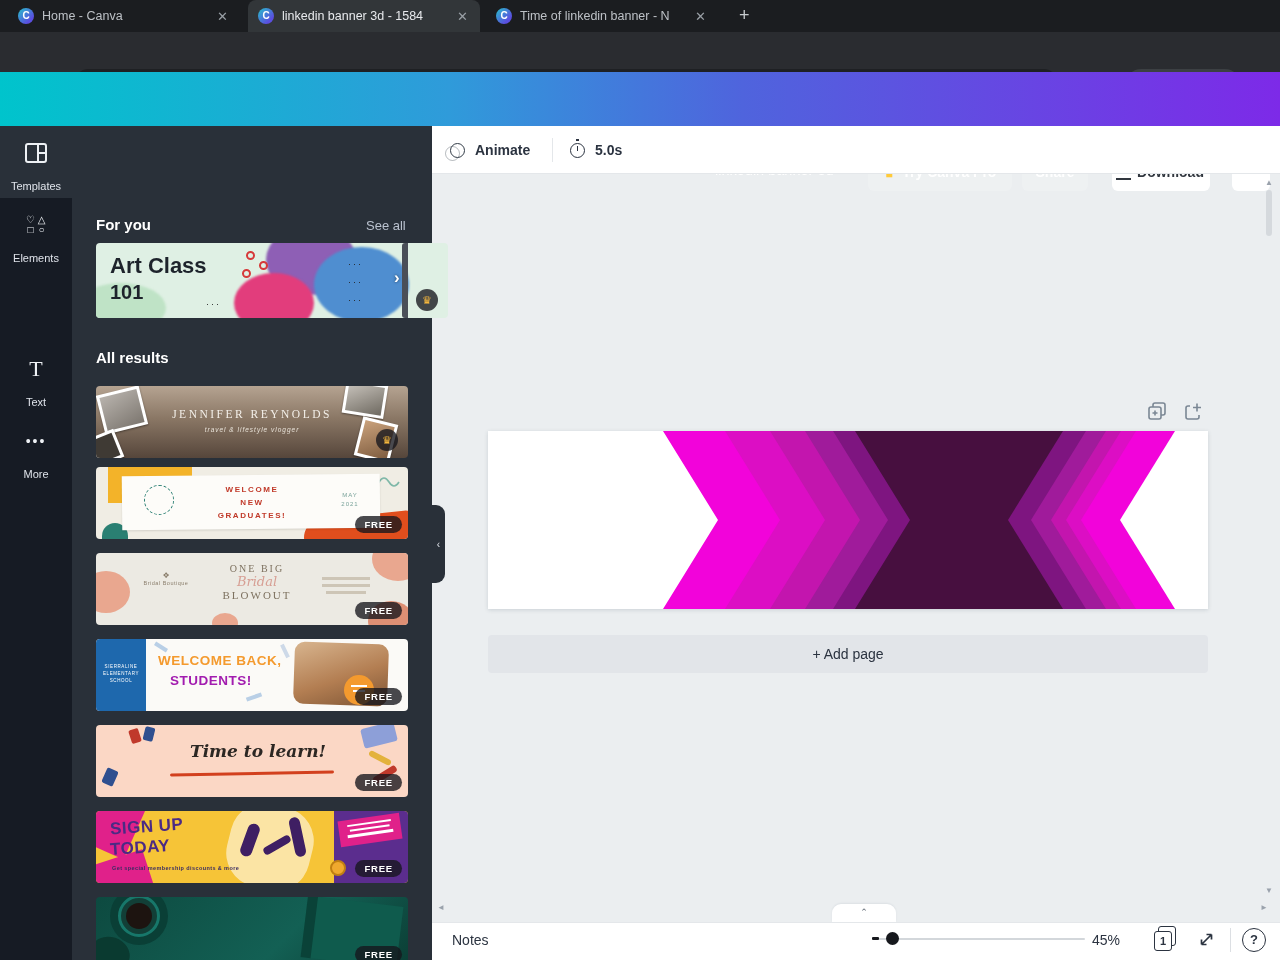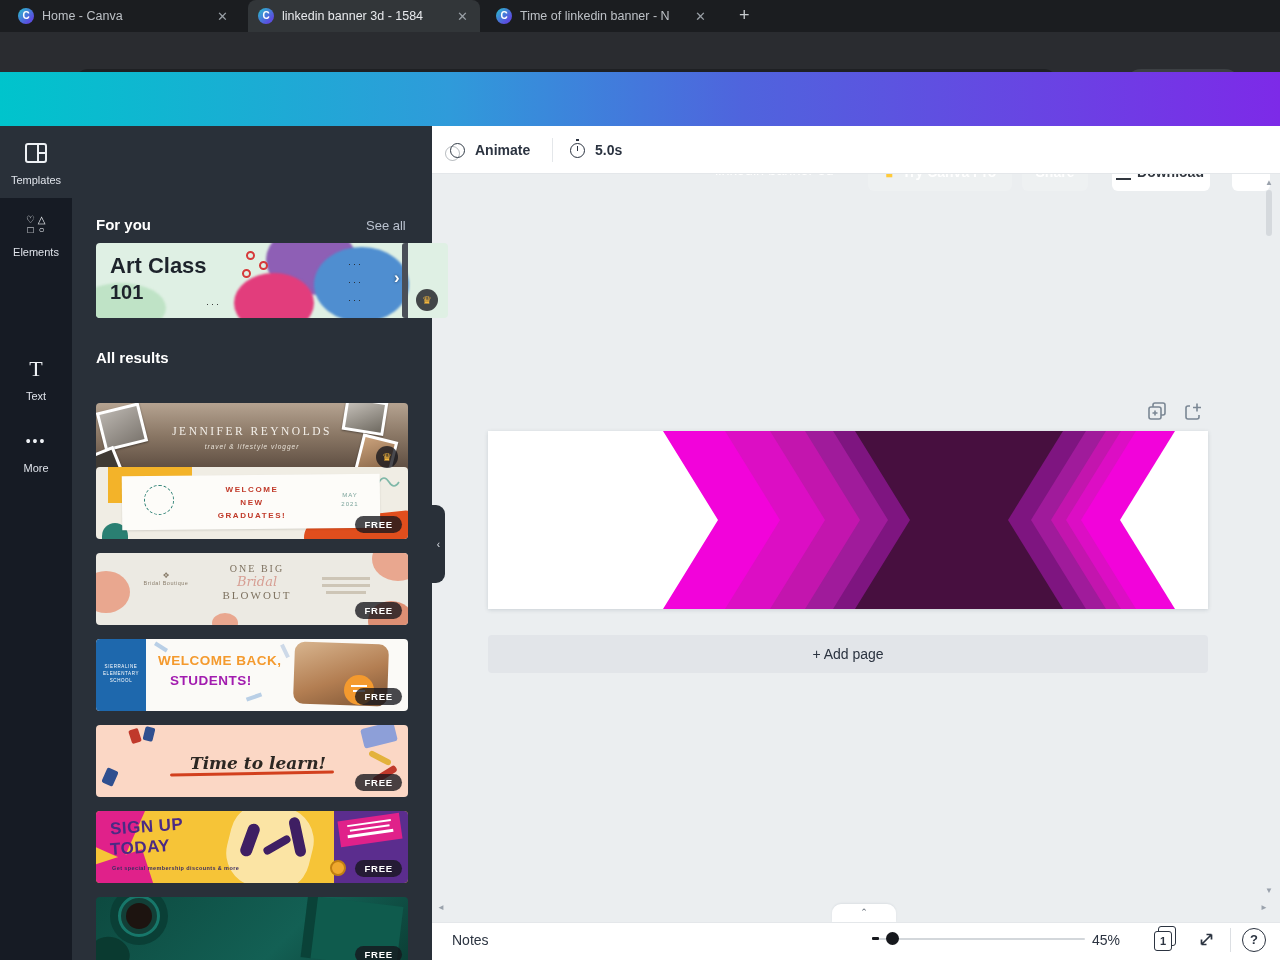--- a/index.html
+++ b/index.html
@@ -54,21 +54,21 @@
   .crown{color:#ffca3a;font-size:13px;}
   .dlicon{width:12px;height:12px;position:relative;}
   .dlicon:before{content:"↓";position:absolute;left:0;top:-5px;font-size:13px;font-weight:bold;color:#31373f;}
   .dlicon:after{content:"";position:absolute;left:-2px;bottom:-2px;width:15px;height:1.8px;background:#31373f;}
 
   
   .rail{left:0;top:126px;width:72px;height:834px;background:#161b24;}
   .railitem{left:0;width:72px;height:72px;text-align:center;color:#dfe3ea;}
   .railitem.active{background:#293039;}
   .railitem .ric{margin-top:14px;height:26px;display:flex;align-items:center;justify-content:center;color:#eef1f5;}
-  .railitem .rlabel{font-size:11px;margin-top:8px;}
+  .railitem .rlabel{font-size:11px;margin-top:14px;}
   .tplicon{width:22px;height:20px;border:2px solid #eef1f5;border-radius:3px;position:relative;}
   .tplicon:before{content:"";position:absolute;left:10px;top:0;width:2px;height:16px;background:#eef1f5;}
   .tplicon:after{content:"";position:absolute;left:12px;top:7px;width:8px;height:2px;background:#eef1f5;}
   .elicon{display:grid;grid-template-columns:11px 11px;font-size:10px;line-height:10px;color:#eef1f5;}
   .cloud{width:26px;height:14px;background:#161b24;border:2px solid #eef1f5;border-radius:10px;position:relative;}
   .cloud:before{content:"↑";position:absolute;left:7px;top:-2px;font-size:11px;font-weight:bold;color:#eef1f5;}
   .ticon{font-family:"Liberation Serif",serif;font-size:22px;color:#eef1f5;}
   .panel{left:72px;top:126px;width:360px;height:834px;background:#293039;overflow:hidden;}
   .search{left:96px;top:146px;width:312px;height:36px;background:#fff;border-radius:8px;
     display:flex;align-items:center;padding:0 12px;gap:10px;}
@@ -252,21 +252,21 @@
     <div class="ring" style="left:146px;top:26px;"></div>
     <div class="abs" style="left:14px;top:10px;font-size:22px;font-weight:bold;color:#1d232b;">Art Class</div>
     <div class="abs" style="left:14px;top:38px;font-size:20px;font-weight:bold;color:#1d232b;">101</div>
     <div class="crownbadge">♛</div>
   </div>
   <div class="abs" style="left:402px;top:243px;width:6px;height:75px;background:#4a4f58;border-radius:3px 0 0 3px;"></div>
   <div class="abs" style="left:394px;top:268px;color:#fff;font-size:17px;font-weight:bold;text-shadow:0 0 3px rgba(0,0,0,.6);">›</div>
 
   <div class="abs phead" style="left:96px;top:349px;">All results</div>
 
-  <div class="abs thumb" style="top:403px;background:linear-gradient(180deg,#b5a391 0%,#8a7765 45%,#56463b 100%);padding-left:25px;">
+  <div class="abs thumb" style="top:386px;background:linear-gradient(180deg,#b5a391 0%,#8a7765 45%,#56463b 100%);padding-left:25px;">
     <div class="polaroid" style="left:4px;top:4px;width:44px;height:40px;transform:rotate(-14deg);">
         <div class="ph"></div>
       </div>
     <div class="polaroid" style="left:248px;top:-4px;width:42px;height:34px;transform:rotate(9deg);">
         <div class="ph" style="background:linear-gradient(150deg,#c9c4bd,#6e6960);"></div>
       </div>
     <div class="polaroid" style="left:-10px;top:48px;width:34px;height:30px;transform:rotate(-22deg);">
         <div class="ph" style="background:#3f3a34;"></div>
       </div>
     <div class="polaroid" style="left:262px;top:34px;width:36px;height:40px;transform:rotate(14deg);">
@@ -338,21 +338,21 @@
     <div class="free">FREE</div>
   </div>
 
   <div class="abs thumb" style="top:725px;background:#fbd7c5;">
     <div class="abs" style="left:34px;top:4px;width:10px;height:14px;background:#c0392b;border-radius:2px;transform:rotate(-18deg);"></div>
     <div class="abs" style="left:48px;top:2px;width:10px;height:14px;background:#2f4f8f;border-radius:2px;transform:rotate(14deg);"></div>
     <div class="abs" style="left:8px;top:44px;width:12px;height:16px;background:#2f4f8f;border-radius:2px;transform:rotate(24deg);"></div>
     <div class="abs" style="left:266px;top:0px;width:34px;height:20px;background:#8d9fd8;border-radius:3px;transform:rotate(-14deg);"></div>
     <div class="abs" style="left:276px;top:46px;width:26px;height:7px;background:#c0392b;border-radius:3px;transform:rotate(-32deg);"></div>
     <div class="abs" style="left:272px;top:30px;width:24px;height:6px;background:#e3b23c;border-radius:3px;transform:rotate(28deg);"></div>
-    <div class="abs" style="left:0;top:16px;width:324px;text-align:center;color:#2c2723;font-family:'DejaVu Serif',serif;font-style:italic;font-weight:bold;font-size:17px;margin-top:12px;">Time to learn!</div>
+    <div class="abs" style="left:0;top:16px;width:324px;text-align:center;color:#2c2723;font-family:'DejaVu Serif',serif;font-style:italic;font-weight:bold;font-size:17px;">Time to learn!</div>
     <div class="abs" style="left:74px;top:47px;width:164px;height:3px;background:#d2401e;border-radius:2px;transform:rotate(-1deg);"></div>
     <div class="free">FREE</div>
   </div>
 
   <div class="abs thumb" style="top:811px;background:#f6c437;">
     <div class="abs" style="left:-12px;top:-20px;width:54px;height:60px;background:#e0218a;transform:rotate(24deg);"></div>
     <div class="abs" style="left:-16px;top:48px;width:70px;height:40px;background:#e0218a;transform:rotate(-18deg);"></div>
     <div class="abs" style="left:132px;top:-6px;width:84px;height:84px;background:rgba(255,255,255,.55);border-radius:40%;transform:rotate(14deg);"></div>
     <div class="abs" style="left:238px;top:0;width:74px;height:72px;background:#5b2d8e;"></div>
     <div class="abs" style="left:243px;top:6px;width:62px;height:26px;background:#e0218a;transform:rotate(-8deg);">

